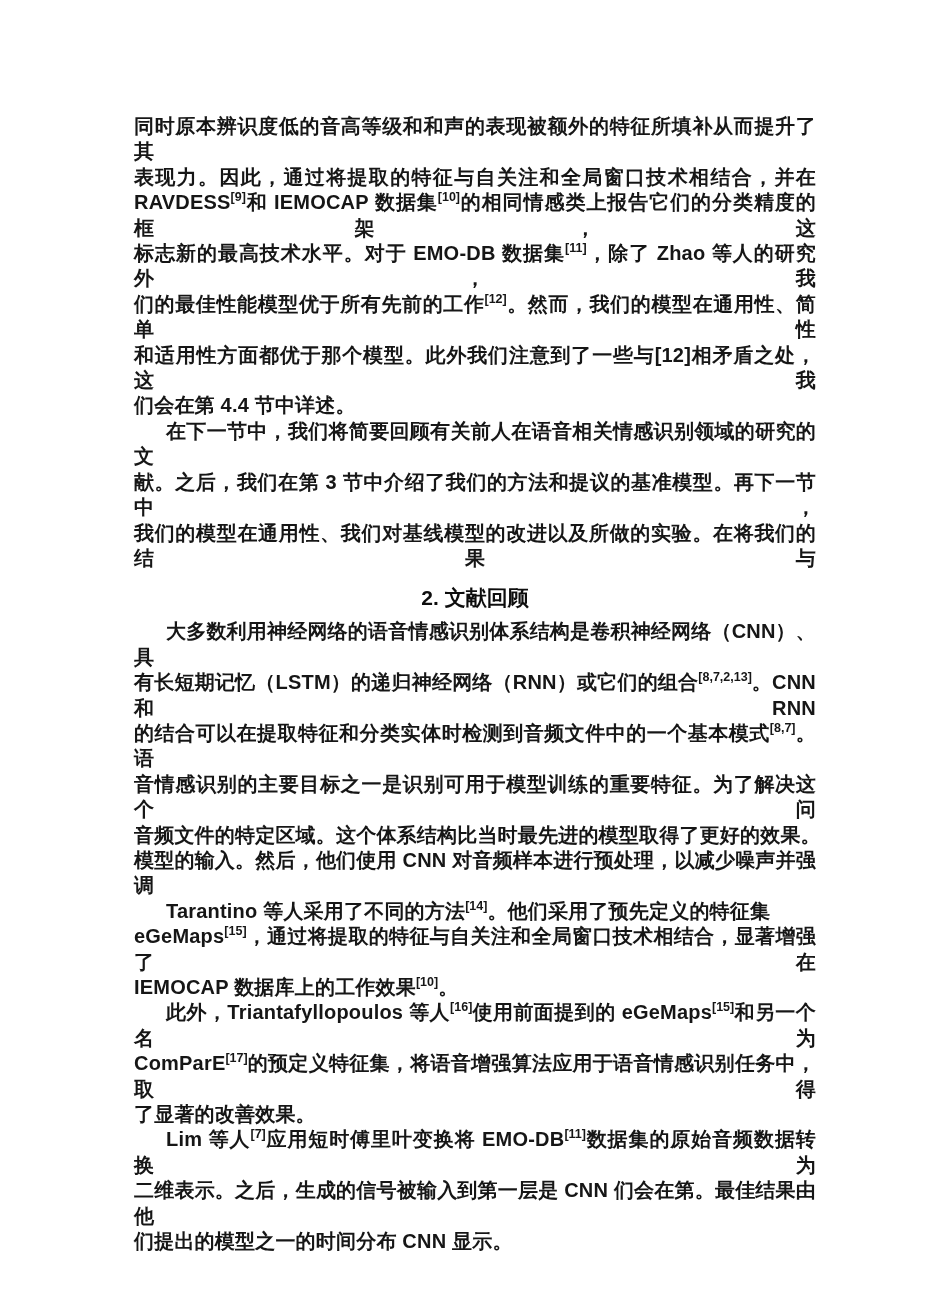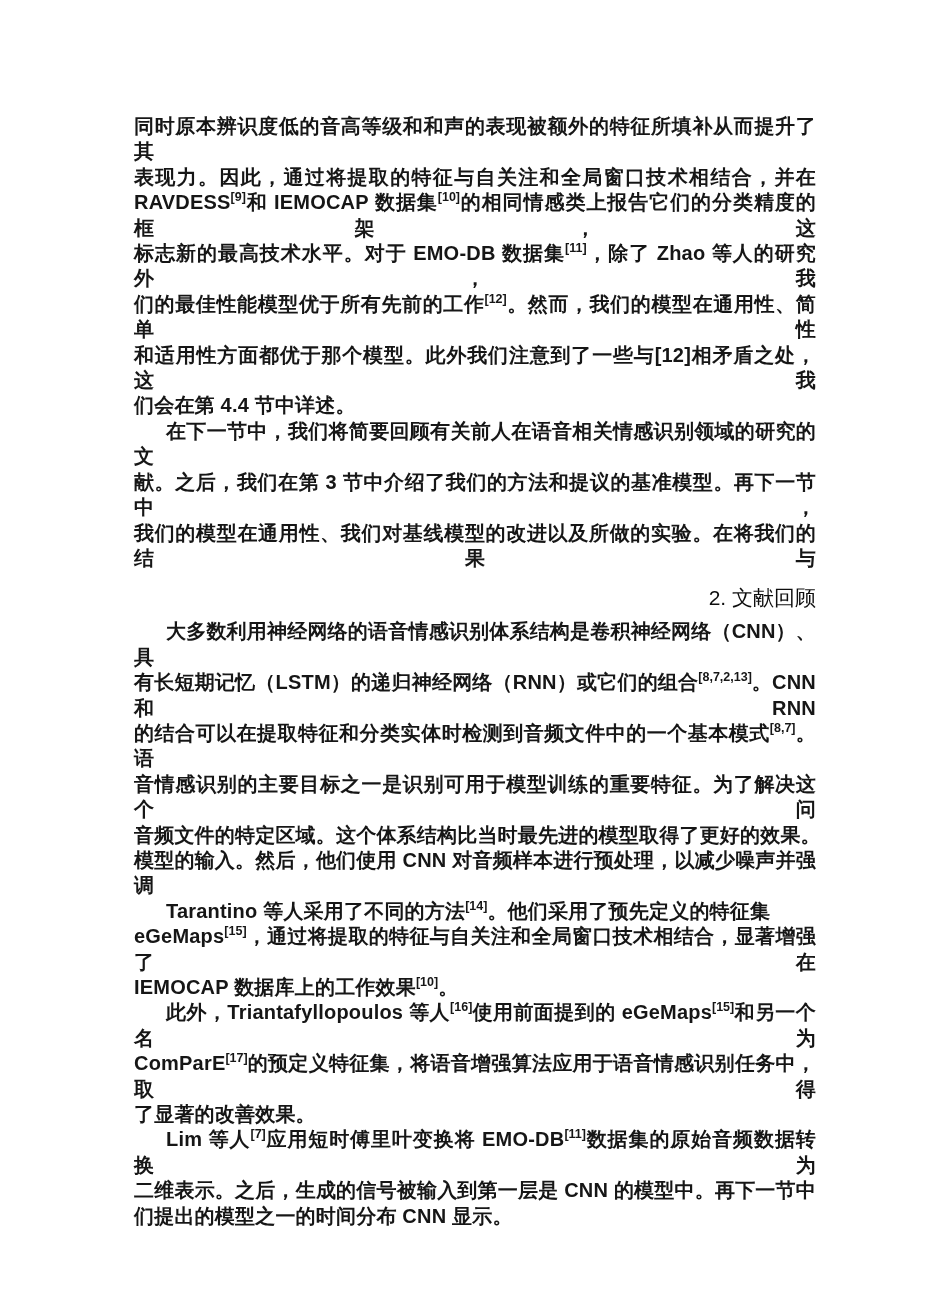--- a/index.html
+++ b/index.html
@@ -43,25 +43,25 @@
     text-indent: 32px;
   }
   .line sup {
     font-size: 12.5px;
     line-height: 0;
     vertical-align: super;
     letter-spacing: 0;
   }
   .heading {
     font-size: 21px;
-    font-weight: normal;
+    font-weight: bold;
     line-height: 26px;
     margin-top: 14px;
     margin-bottom: 8px;
-    text-align: right;
+    text-align: center;
     color: #0d0d0d;
   }
 </style>
 </head>
 <body>
 
 <div class="doc-page">
     <div class="para">
       <div class="line">同时原本辨识度低的音高等级和和声的表现被额外的特征所填补从而提升了其</div>
       <div class="line">表现力。因此，通过将提取的特征与自关注和全局窗口技术相结合，并在</div>
@@ -90,16 +90,16 @@
       <div class="line">eGeMaps<sup>[15]</sup>，通过将提取的特征与自关注和全局窗口技术相结合，显著增强了在</div>
       <div class="line natural">IEMOCAP 数据库上的工作效果<sup>[10]</sup>。</div>
     </div>
     <div class="para">
       <div class="line indent">此外，Triantafyllopoulos 等人<sup>[16]</sup>使用前面提到的 eGeMaps<sup>[15]</sup>和另一个名为</div>
       <div class="line">ComParE<sup>[17]</sup>的预定义特征集，将语音增强算法应用于语音情感识别任务中，取得</div>
       <div class="line natural">了显著的改善效果。</div>
     </div>
     <div class="para">
       <div class="line indent">Lim 等人<sup>[7]</sup>应用短时傅里叶变换将 EMO-DB<sup>[11]</sup>数据集的原始音频数据转换为</div>
-      <div class="line">二维表示。之后，生成的信号被输入到第一层是 CNN 的模型中。再下一节中</div>
+      <div class="line">二维表示。之后，生成的信号被输入到第一层是 CNN 们会在第。最佳结果由他</div>
       <div class="line natural">们提出的模型之一的时间分布 CNN 显示。</div>
     </div>
   </div>
 
 </body></html>

